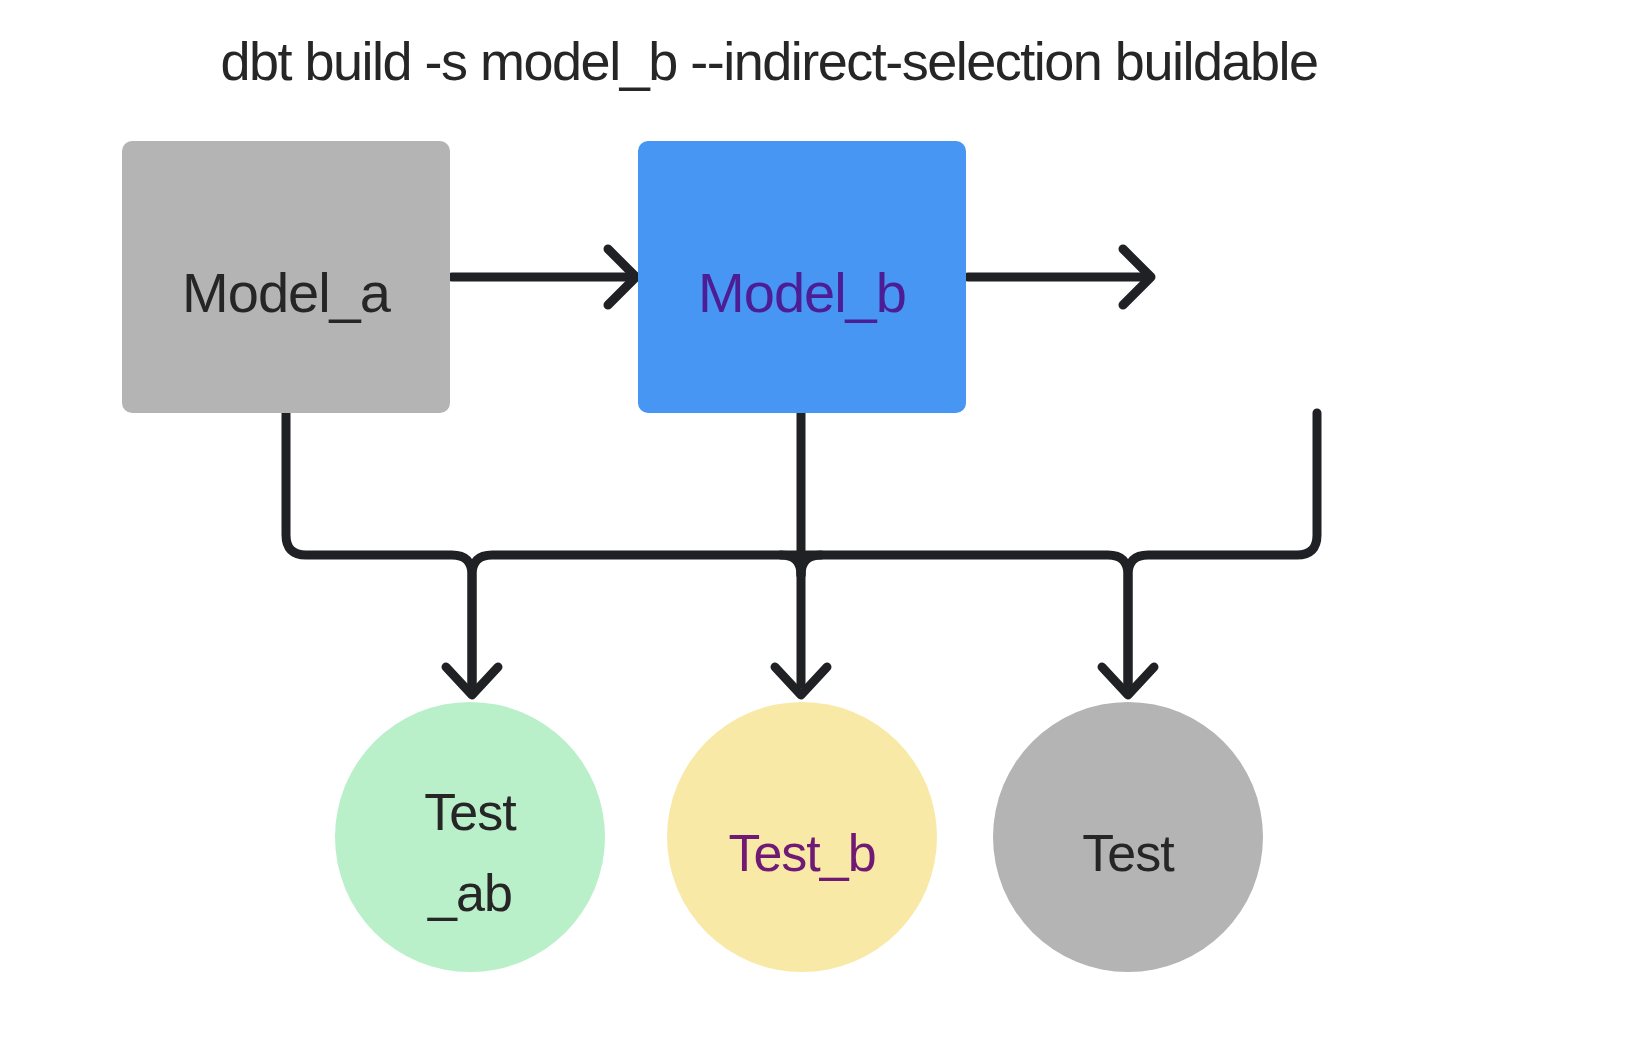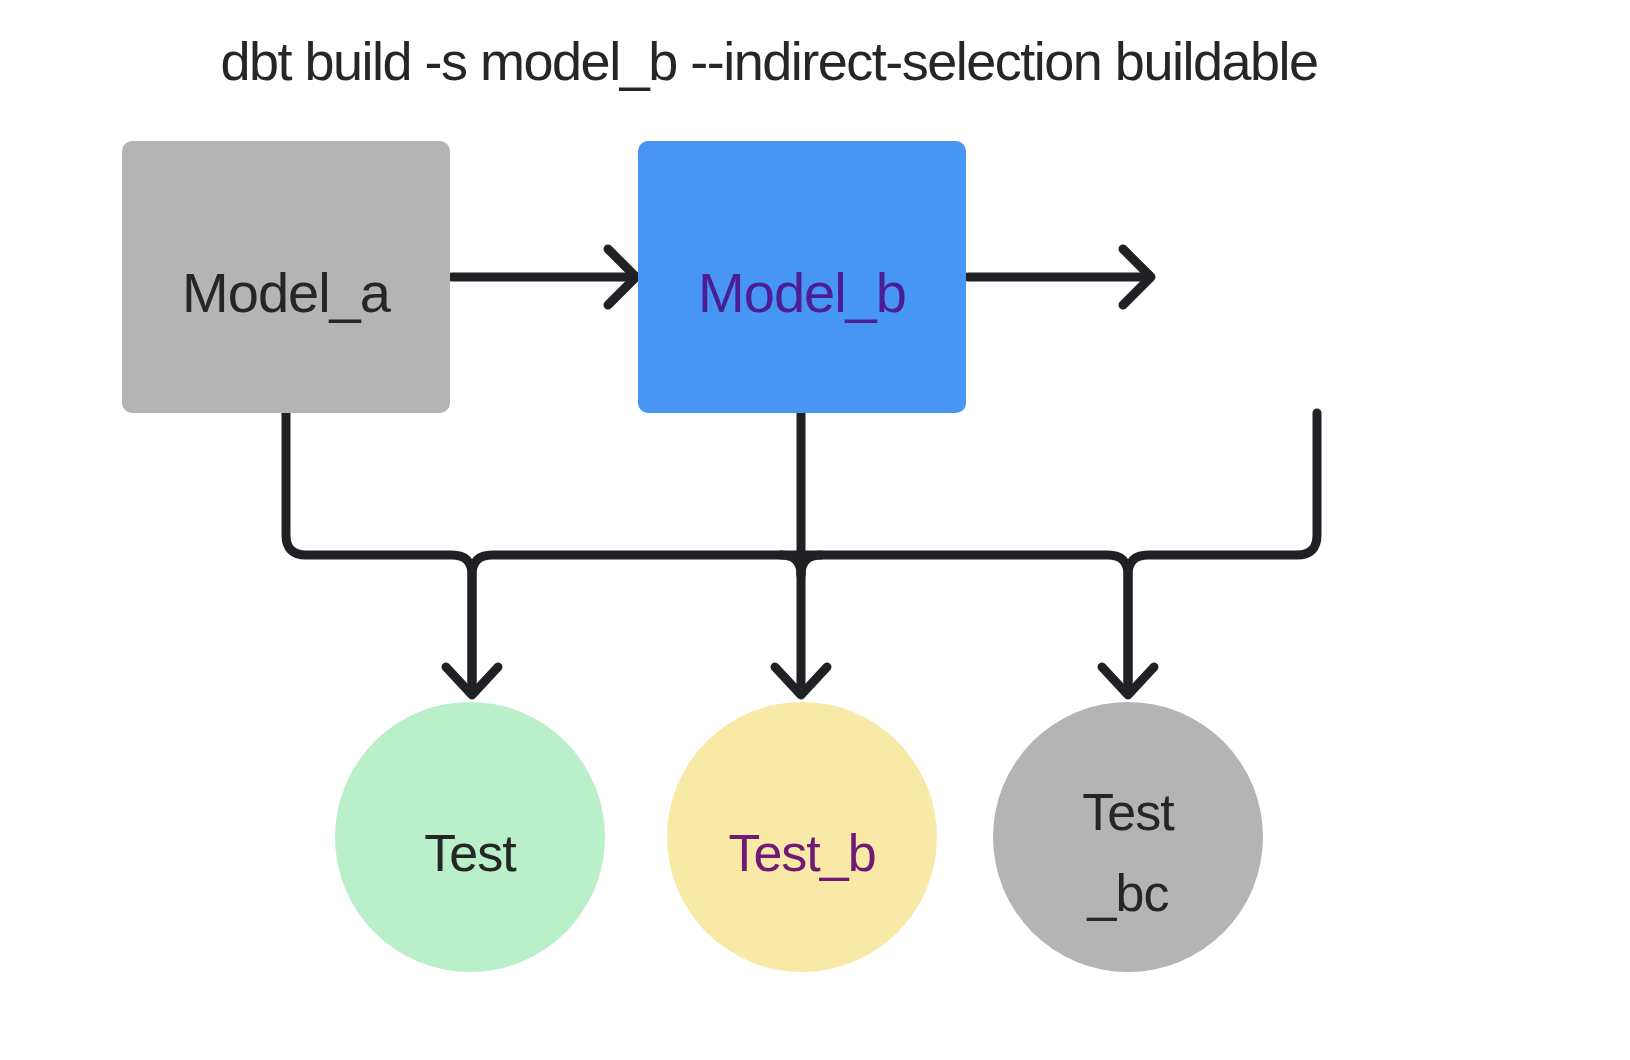--- a/index.html
+++ b/index.html
@@ -113,30 +113,30 @@
   </div>
 
   <div class="node rect-node" id="node-model-b" style="background-color: rgb(72, 150, 243);">
     <span class="label" style="color: #4c1d95;">Model_b</span>
   </div>
 
 
   <div class="node circle-node" id="node-test-ab" style="background-color: rgb(185, 239, 201);">
     <span class="label" style="color: rgb(38, 38, 38);">
       <span class="line">Test</span>
+      <span class="line">_ab</span>
     </span>
   </div>
 
   <div class="node circle-node" id="node-test-b" style="background-color: rgb(249, 233, 166);">
     <span class="label" style="color: #701a75;">
       <span class="line">Test_b</span>
       <span class="line"></span>
     </span>
   </div>
 
   <div class="node circle-node" id="node-test-bc" style="background-color: rgb(180, 180, 180);">
     <span class="label" style="color: rgb(38, 38, 38);">
       <span class="line">Test</span>
-      <span class="line">_bc</span>
     </span>
   </div>
 
 </div>
 
 </body></html>

